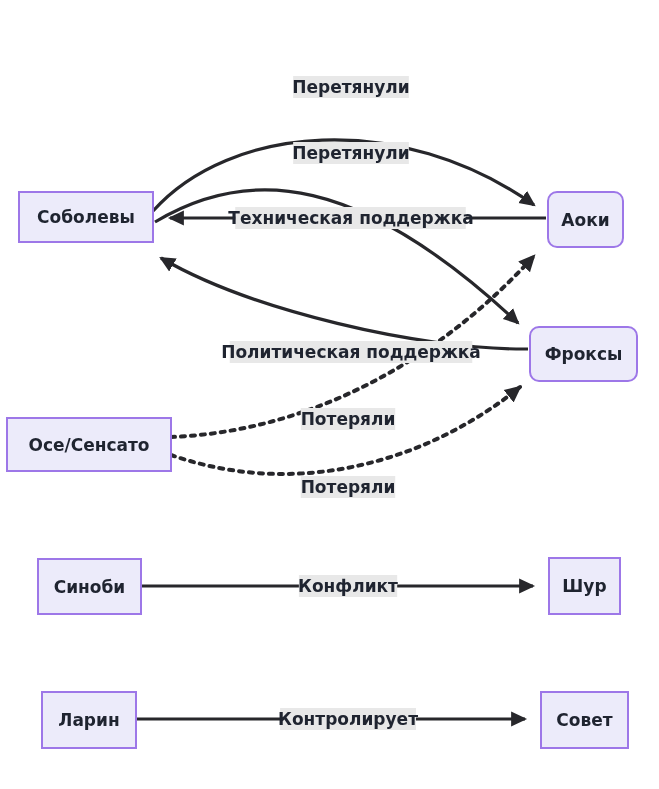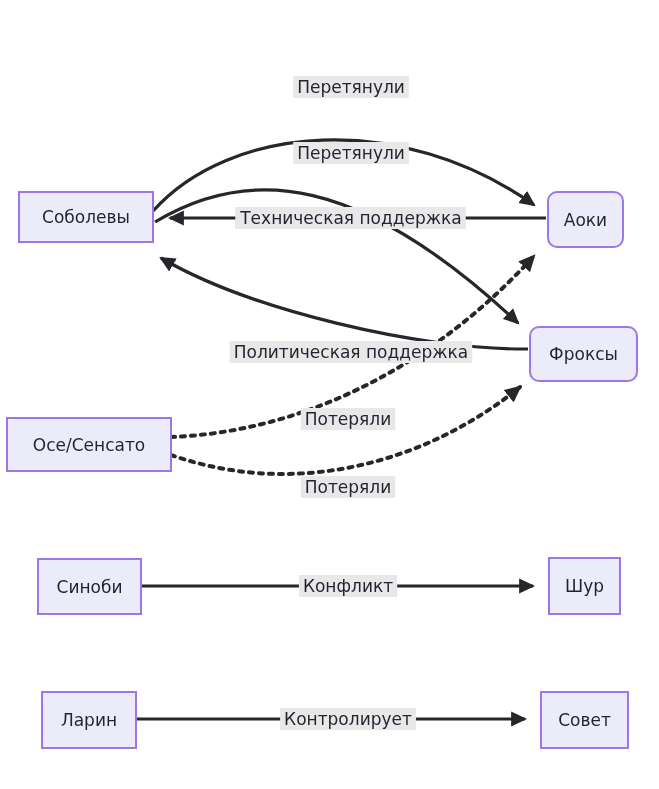--- a/index.html
+++ b/index.html
@@ -11,20 +11,21 @@
     width: 659px;
     height: 789px;
     font-family: "DejaVu Sans", sans-serif;
     overflow: hidden;
   }
   #diagram-root {
     position: relative;
     width: 659px;
     height: 789px;
     background: #ffffff;
+    font-weight: bold;
   }
   svg#graph {
     position: absolute;
     top: 0;
     left: 0;
     width: 659px;
     height: 789px;
     display: block;
   }
   .node-rect {

